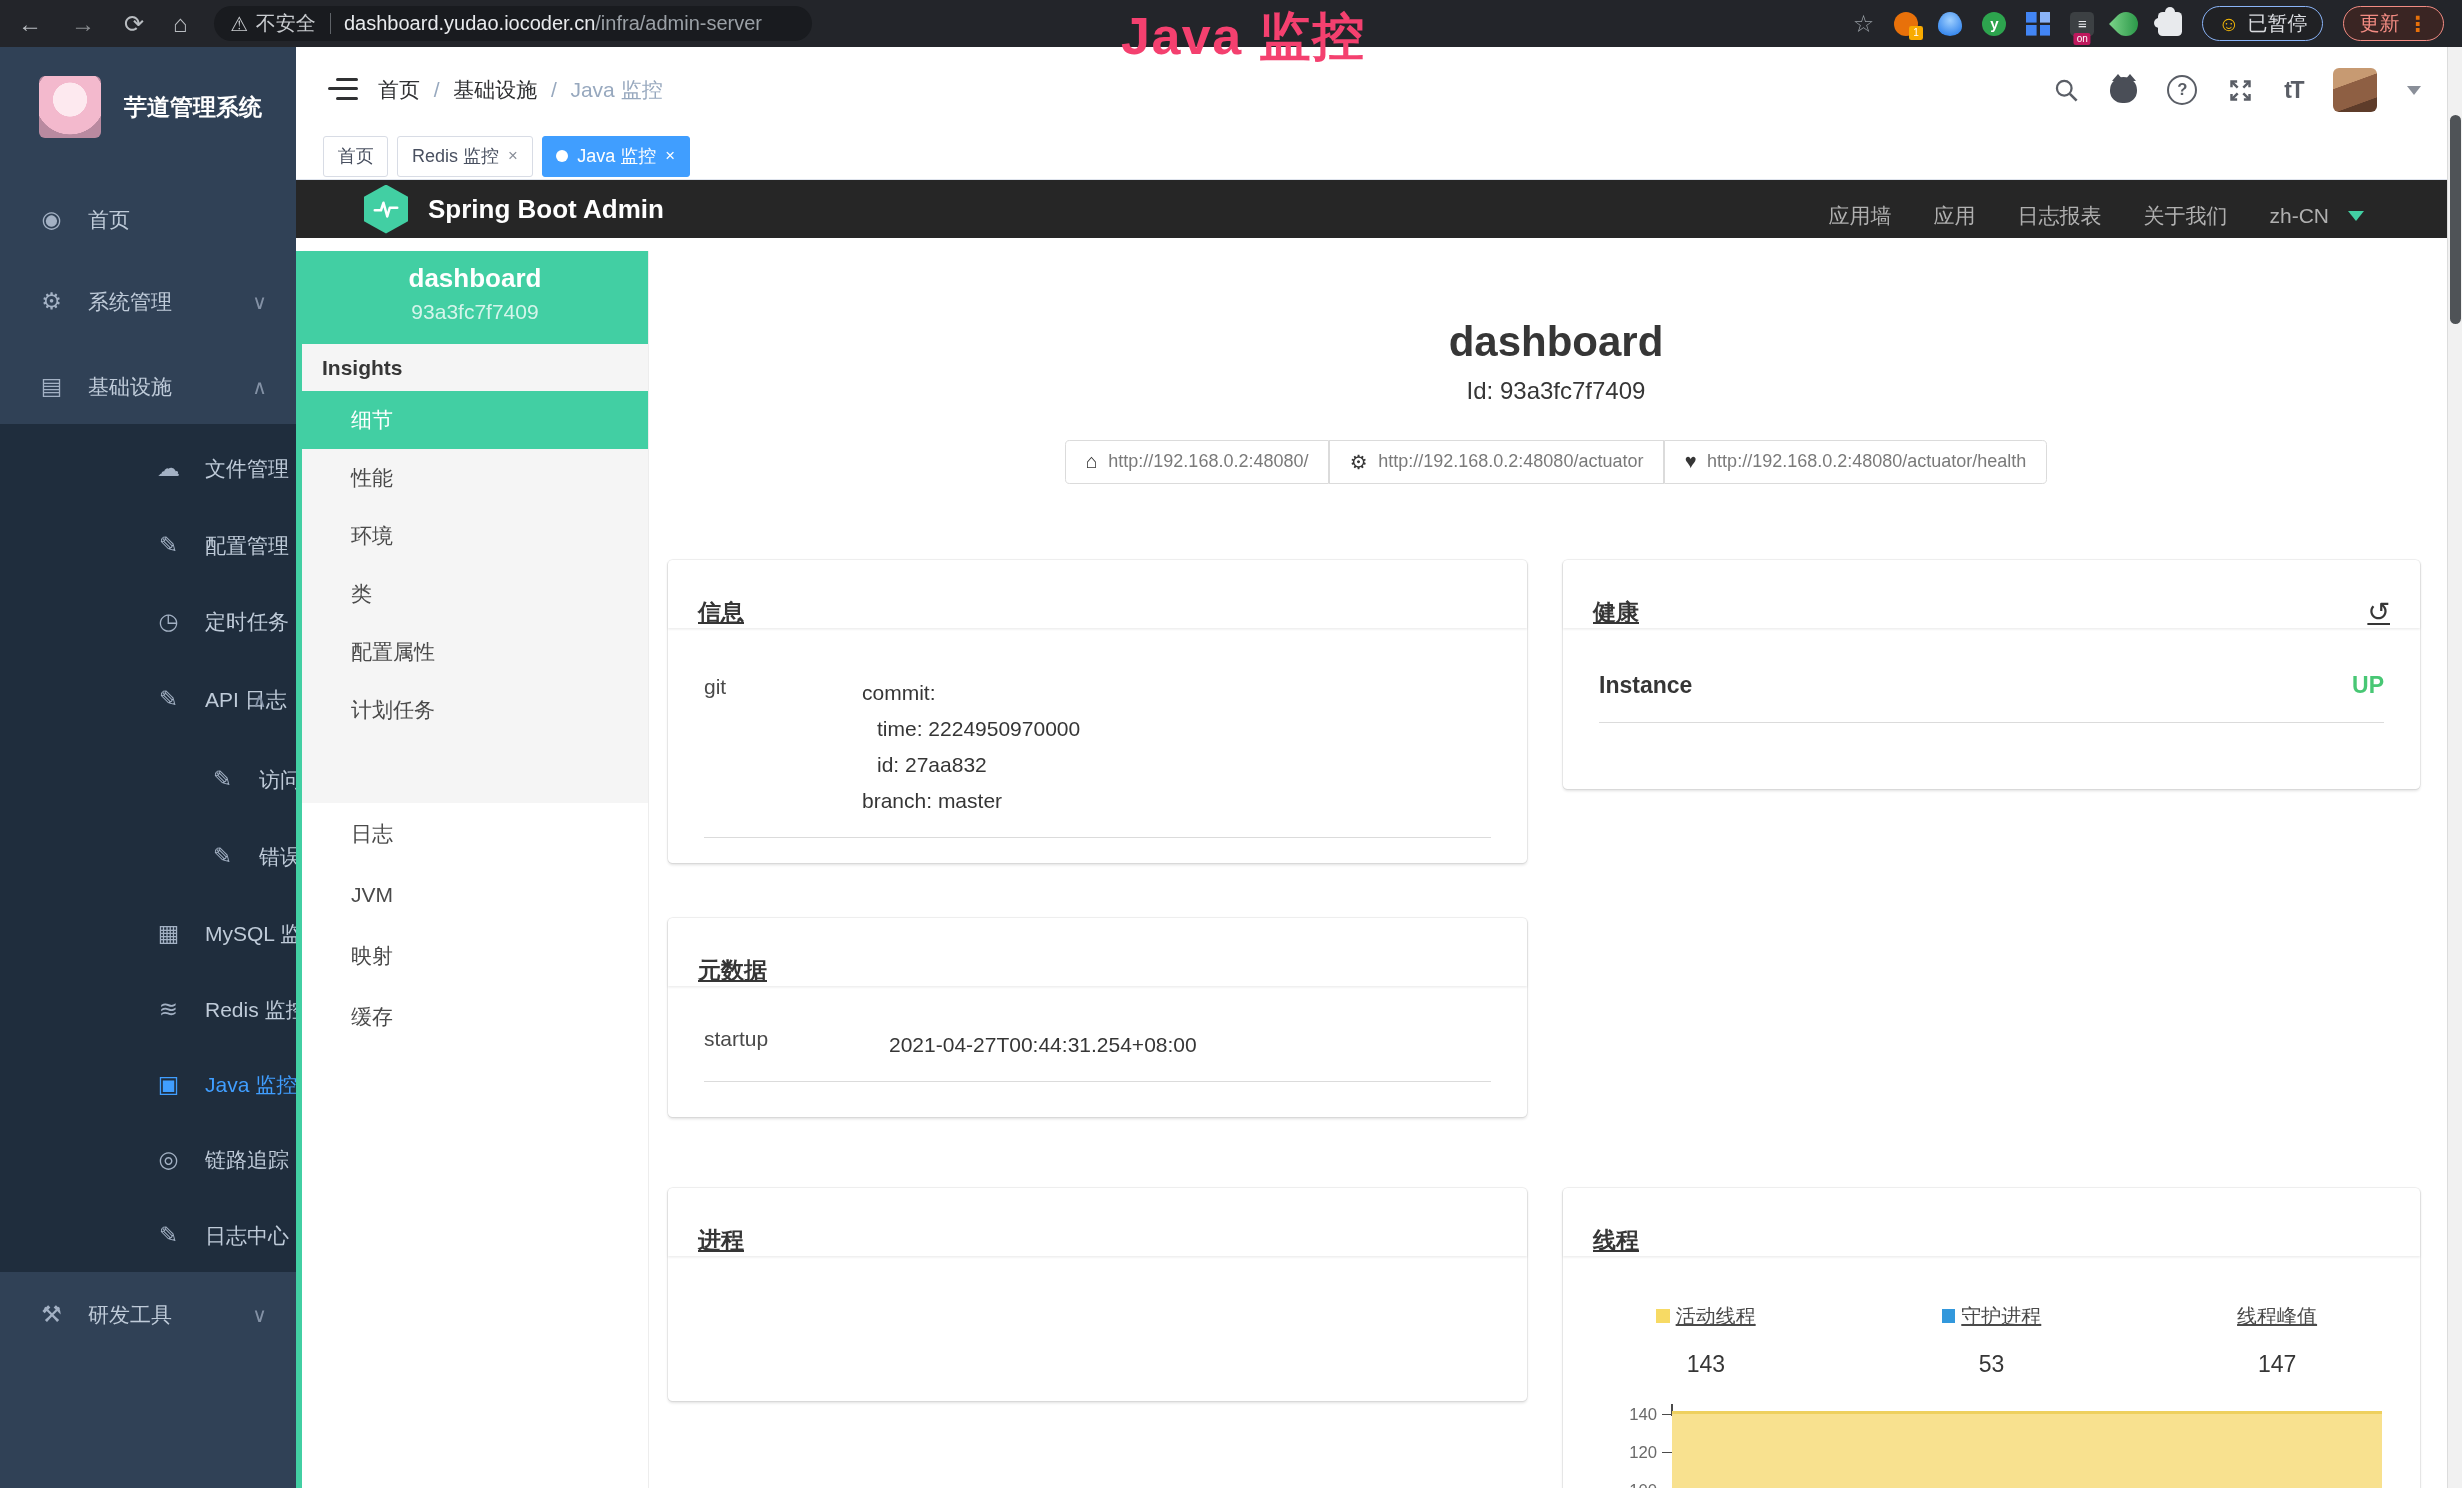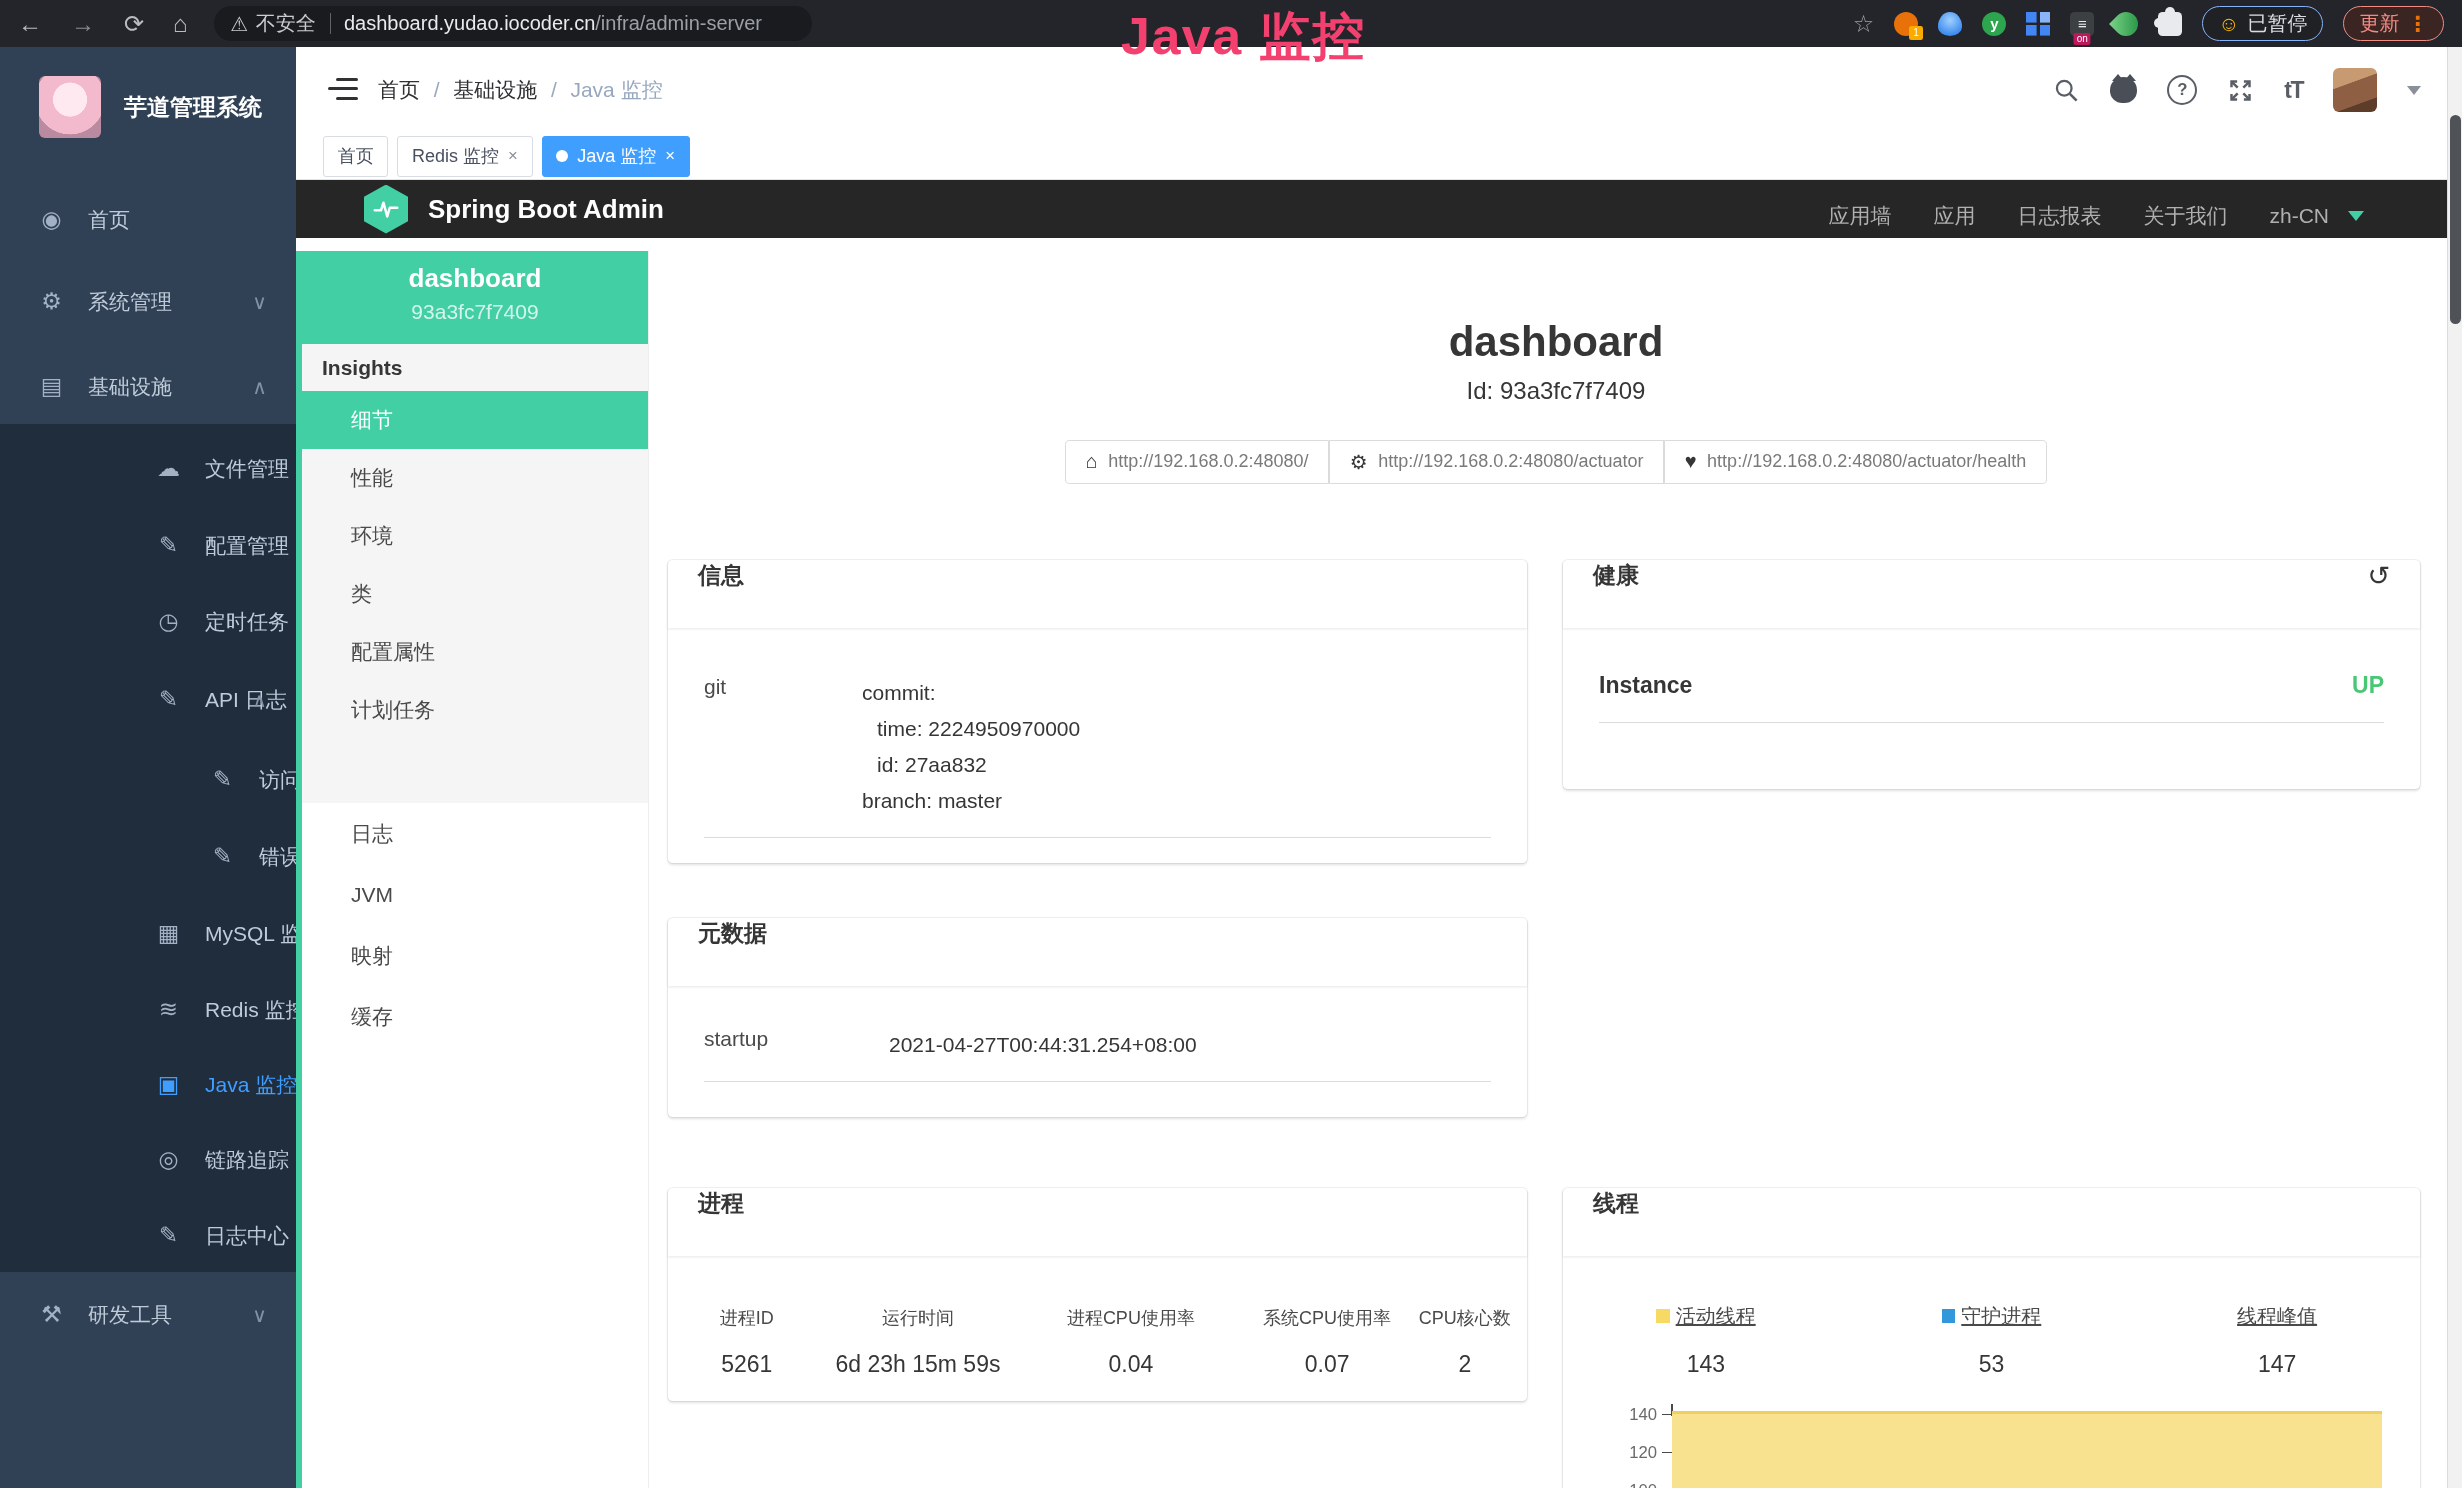--- a/index.html
+++ b/index.html
@@ -127,22 +127,22 @@
   .lbtn{height:42px;display:flex;align-items:center;gap:10.6px;border:0.8px solid #dbdbdb;background:#fff;
      padding:0 20px;font-size:18px;color:#7a7a7a;margin-left:-0.8px;white-space:nowrap;}
   .lbtn:first-child{border-radius:4.6px 0 0 4.6px;margin-left:0;}
   .lbtn:last-child{border-radius:0 4.6px 4.6px 0;}
   .lbtn .li{font-size:20px;color:#363636;}
   .cards{display:flex;gap:36px;margin:76px 42px 0 19px;}
   .colL{width:859px;flex:none;}
   .colR{width:857px;flex:none;}
   .card{background:#fff;border-radius:4.6px;
      box-shadow:0 1.5px 3px rgba(10,10,10,.12),0 0 0 0.8px rgba(10,10,10,.07);}
-  .card-h{height:68px;display:flex;align-items:flex-start;justify-content:space-between;padding:0 30px;
-     font-size:23px;font-weight:bold;color:#363636;box-shadow:0 1.5px 2.3px rgba(10,10,10,.08);}
+  .card-h{height:68px;display:flex;align-items:flex-end;justify-content:space-between;padding:0 30px;
+     font-size:23px;font-weight:bold;color:#363636;box-shadow:0 1.5px 2.3px rgba(10,10,10,.08);text-decoration:underline;}
   .hist{font-size:27px;font-weight:normal;color:#363636;}
   .kv{display:flex;margin:0 36px;padding:47px 0 18px;border-bottom:0.8px solid #dbdbdb;}
   .kv-label{width:158px;flex:none;font-size:21px;color:#4a4a4a;}
   .kv-label.wide{width:185px;}
   .kv-val{flex:1;font-size:21px;color:#363636;line-height:36px;}
   .kv-val .ind{padding-left:15px;}
   .kv.health{justify-content:space-between;padding:44px 0 23px;}
   .h-label{font-size:23px;font-weight:600;color:#363636;}
   .h-up{font-size:23px;font-weight:bold;color:#48c774;}
   .proc{display:flex;padding:50px 12px 0;text-align:center;}
@@ -414,42 +414,20 @@
           <div class="kv" style="padding-top:41px;">
             <span class="kv-label wide">startup</span>
             <span class="kv-val">2021-04-27T00:44:31.254+08:00</span>
           </div>
         </div>
 
         <div class="card" style="height:213px;margin-top:71px;">
           <div class="card-h">
             <span>进程</span>
           </div>
-          <div class="proc">
-            <div class="pc pc1">
-              <div class="ph">进程ID</div>
-              <div class="pv">5261</div>
-            </div>
-            <div class="pc pc2">
-              <div class="ph">运行时间</div>
-              <div class="pv">6d 23h 15m 59s</div>
-            </div>
-            <div class="pc pc3">
-              <div class="ph">进程CPU使用率</div>
-              <div class="pv">0.04</div>
-            </div>
-            <div class="pc pc4">
-              <div class="ph">系统CPU使用率</div>
-              <div class="pv">0.07</div>
-            </div>
-            <div class="pc pc5">
-              <div class="ph">CPU核心数</div>
-              <div class="pv">2</div>
-            </div>
-          </div>
         </div>
       </div>
 
       <div class="colR">
         <div class="card" style="height:229px;">
           <div class="card-h">
             <span>健康</span>
             <span class="hist">↺</span>
           </div>
           <div class="kv health">

